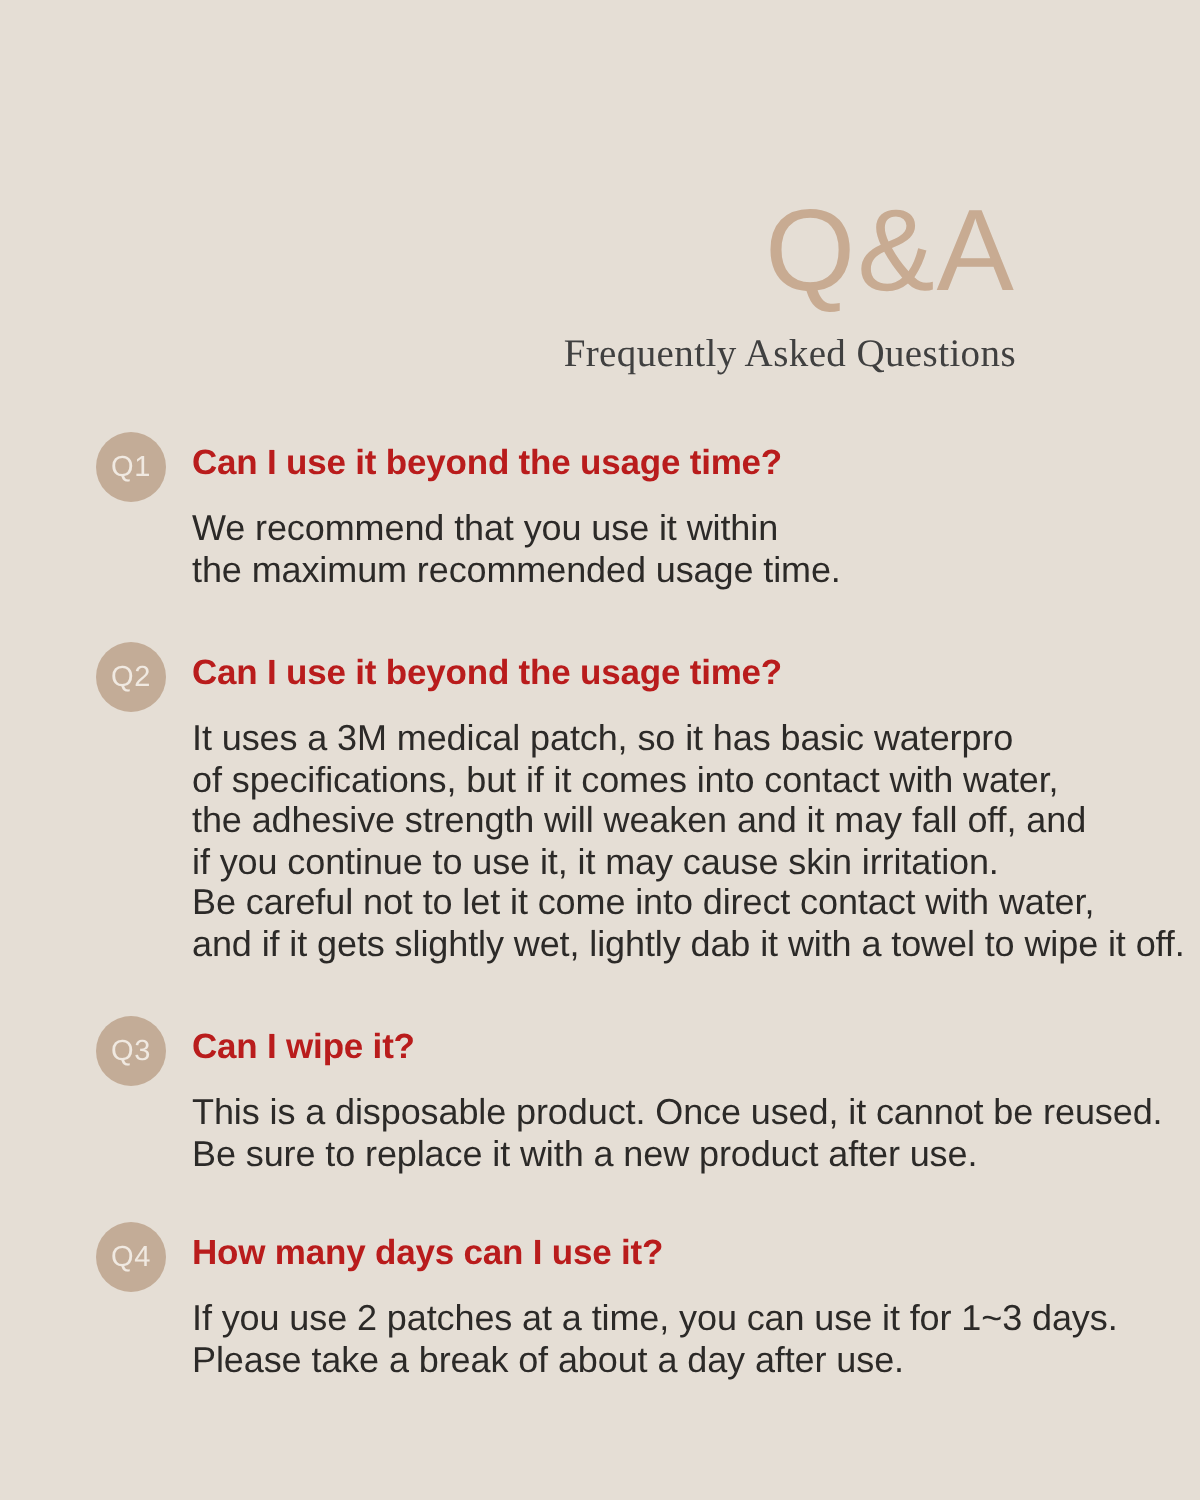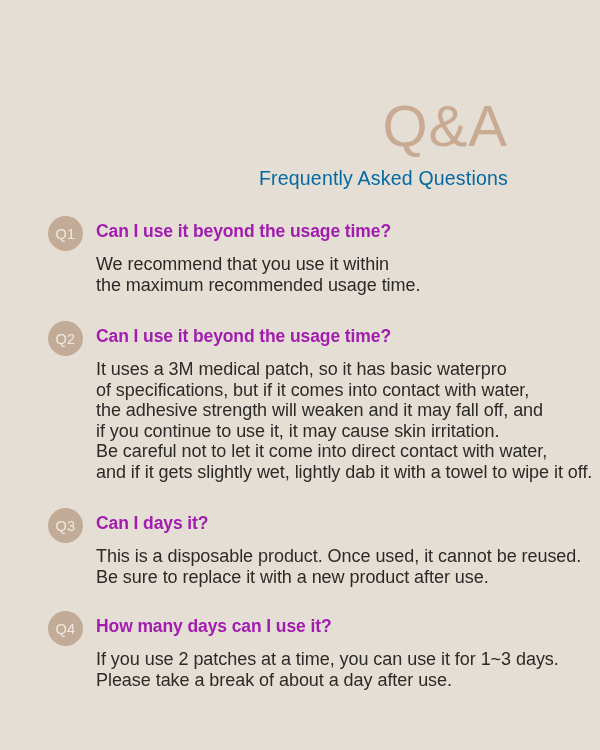--- a/index.html
+++ b/index.html
@@ -35,22 +35,23 @@
     font-weight: 400;
     letter-spacing: 1px;
     color: #c8ab92;
     margin: 0;
   }
   .qa-subtitle {
     font-size: 19.5px;
     line-height: 24px;
     font-weight: 400;
     letter-spacing: 0.2px;
-    color: #0369a1;
+    color: #404040;
     margin: 10px 0 0 0;
+    font-family: Liberation Serif, serif;
   }
 
   
   .faq-list {
     position: absolute;
     top: 216px;
     left: 0;
     width: 600px;
   }
   .faq-item {
@@ -81,21 +82,21 @@
     box-sizing: border-box;
   }
 
   .question {
     margin: 0;
     padding-top: 3px;
     font-size: 17.5px;
     line-height: 24px;
     font-weight: 700;
     letter-spacing: -0.1px;
-    color: #a21caf;
+    color: #b91c1c;
   }
 
   .answer {
     margin: 11px 0 0 0;
     font-size: 18px;
     line-height: 20.5px;
     font-weight: 400;
     letter-spacing: -0.05px;
     color: #2c2a28;
     white-space: pre-line;
@@ -126,21 +127,21 @@
       <div class="answer">It uses a 3M medical patch, so it has basic waterpro
 of specifications, but if it comes into contact with water,
 the adhesive strength will weaken and it may fall off, and
 if you continue to use it, it may cause skin irritation.
 Be careful not to let it come into direct contact with water,
 and if it gets slightly wet, lightly dab it with a towel to wipe it off.</div>
     </div>
 
     <div class="faq-item compact">
       <div class="badge">Q3</div>
-      <div class="question">Can I days it?</div>
+      <div class="question">Can I wipe it?</div>
       <div class="answer">This is a disposable product. Once used, it cannot be reused.
 Be sure to replace it with a new product after use.</div>
     </div>
 
     <div class="faq-item compact">
       <div class="badge">Q4</div>
       <div class="question">How many days can I use it?</div>
       <div class="answer">If you use 2 patches at a time, you can use it for 1~3 days.
 Please take a break of about a day after use.</div>
     </div>

